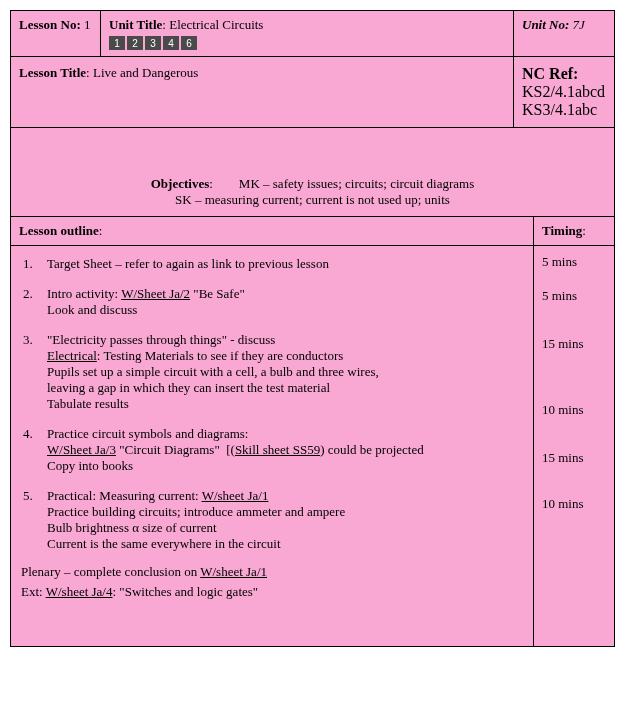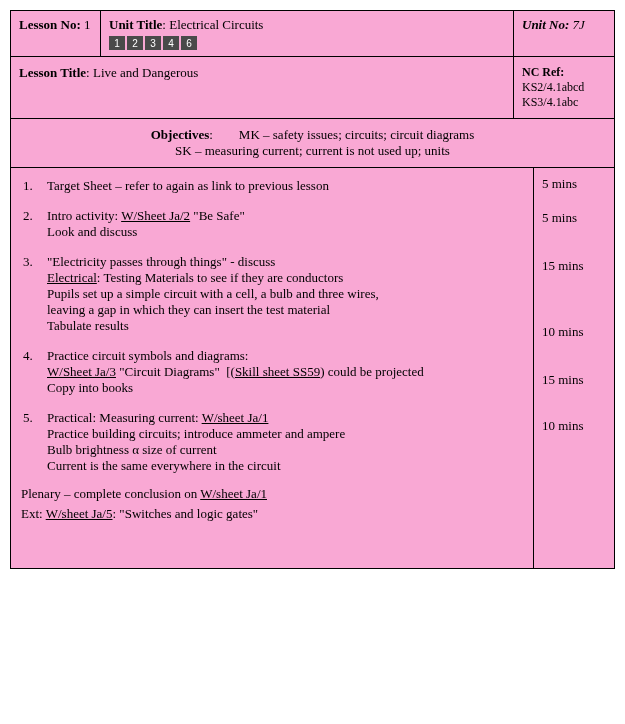--- a/index.html
+++ b/index.html
@@ -65,27 +65,28 @@
       border-bottom: 1.5px solid #000;
     }
     .lesson-title-cell {
       flex: 1;
       padding: 8px 8px;
       border-right: 1.5px solid #000;
     }
     .nc-ref-cell {
       padding: 8px 8px;
       min-width: 100px;
-      font-size: 12px;
+      font-size: 16px;
     }
     
     .objectives-row {
       border-bottom: 1.5px solid #000;
       padding: 8px 10px;
       text-align: center;
+      margin-top: 40px;
     }
     
     .outline-header-row {
       display: flex;
       border-bottom: 1px solid #000;
     }
     .outline-header-cell {
       flex: 1;
       padding: 6px 8px;
       border-right: 1.5px solid #000;
@@ -163,20 +164,28 @@
     </div>
   </div>
 
   <div class="objectives-row">
     <span class="bold">Objectives</span>:
     &nbsp;&nbsp;&nbsp;&nbsp;&nbsp;&nbsp;
     <span>MK – safety issues; circuits; circuit diagrams</span><br>
     <span>SK – measuring current; current is not used up; units</span><br>
   </div>
 
+  <div class="outline-header-row">
+    <div class="outline-header-cell">
+      <span class="bold">Lesson outline</span>:
+    </div>
+    <div class="timing-header-cell">
+      <span class="bold">Timing</span>:
+    </div>
+  </div>
 
   <div class="content-row">
     <div class="outline-content">
 
       <div class="outline-item">
         <table style="width:100%;border:none;">
             <tbody>
               <tr>
           <td style="vertical-align:top;width:22px;">1.</td>
           <td>Target Sheet – refer to again as link to previous lesson</td>
@@ -226,21 +235,21 @@
           <td>Practical: Measuring current: <span class="underline-link">W/sheet Ja/1</span><br>Practice building circuits; introduce ammeter and ampere<br>Bulb brightness α size of current<br>Current is the same everywhere in the circuit</td>
         </tr>
             </tbody>
           </table>
       </div>
 
       <div class="plenary-row">
         Plenary – complete conclusion on <span class="underline-link">W/sheet Ja/1</span>
       </div>
       <div class="plenary-row">
-        Ext: <span class="underline-link">W/sheet Ja/5</span>: "Switches and logic gates"
+        Ext: <span class="underline-link">W/sheet Ja/4</span>: "Switches and logic gates"
       </div>
 
     </div>
 
     <div class="timing-content">
       <div class="timing-item" style="margin-top:0px;">5 mins</div>
       <div class="timing-item" style="margin-top:18px;">5 mins</div>
       <div class="timing-item" style="margin-top:32px;">15 mins</div>
       <div class="timing-item" style="margin-top:50px;">10 mins</div>
       <div class="timing-item" style="margin-top:32px;">15 mins</div>

